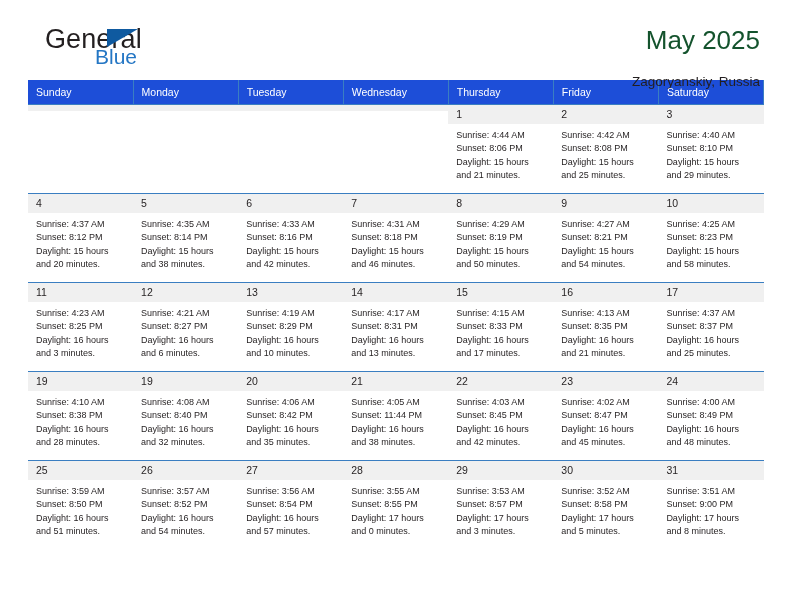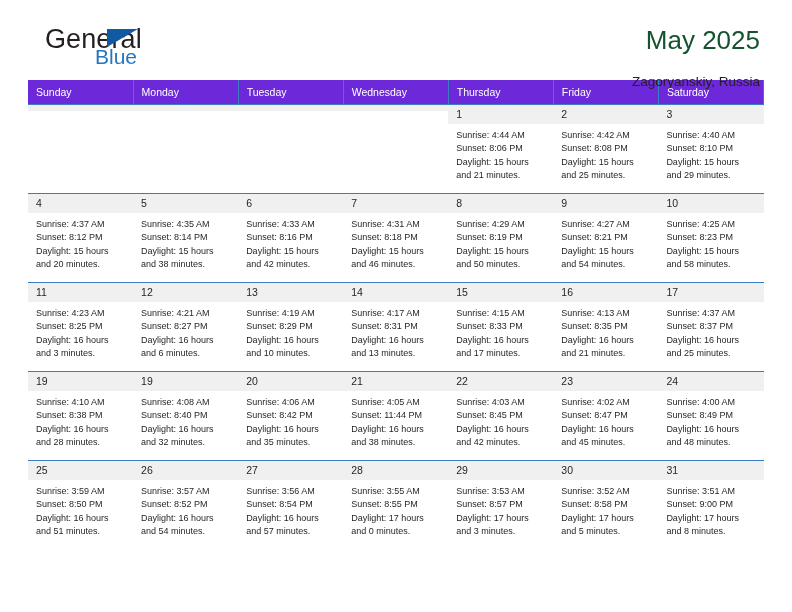--- a/index.html
+++ b/index.html
@@ -81,21 +81,21 @@
     line-height: 1.1;
   }
   
   .calendar {
     width: 736px;
     border-collapse: collapse;
     table-layout: fixed;
     margin-top: 4px;
   }
   .calendar th {
-    background: #6d28d9;
+    background: #1d4ed8;
     color: #ffffff;
     font-size: 10.5px;
     font-weight: normal;
     text-align: left;
     padding: 6px 0 6px 8px;
     height: 20px;
     box-sizing: border-box;
     border-right: 1px solid #3a7ec1;
   }
   .calendar td {

